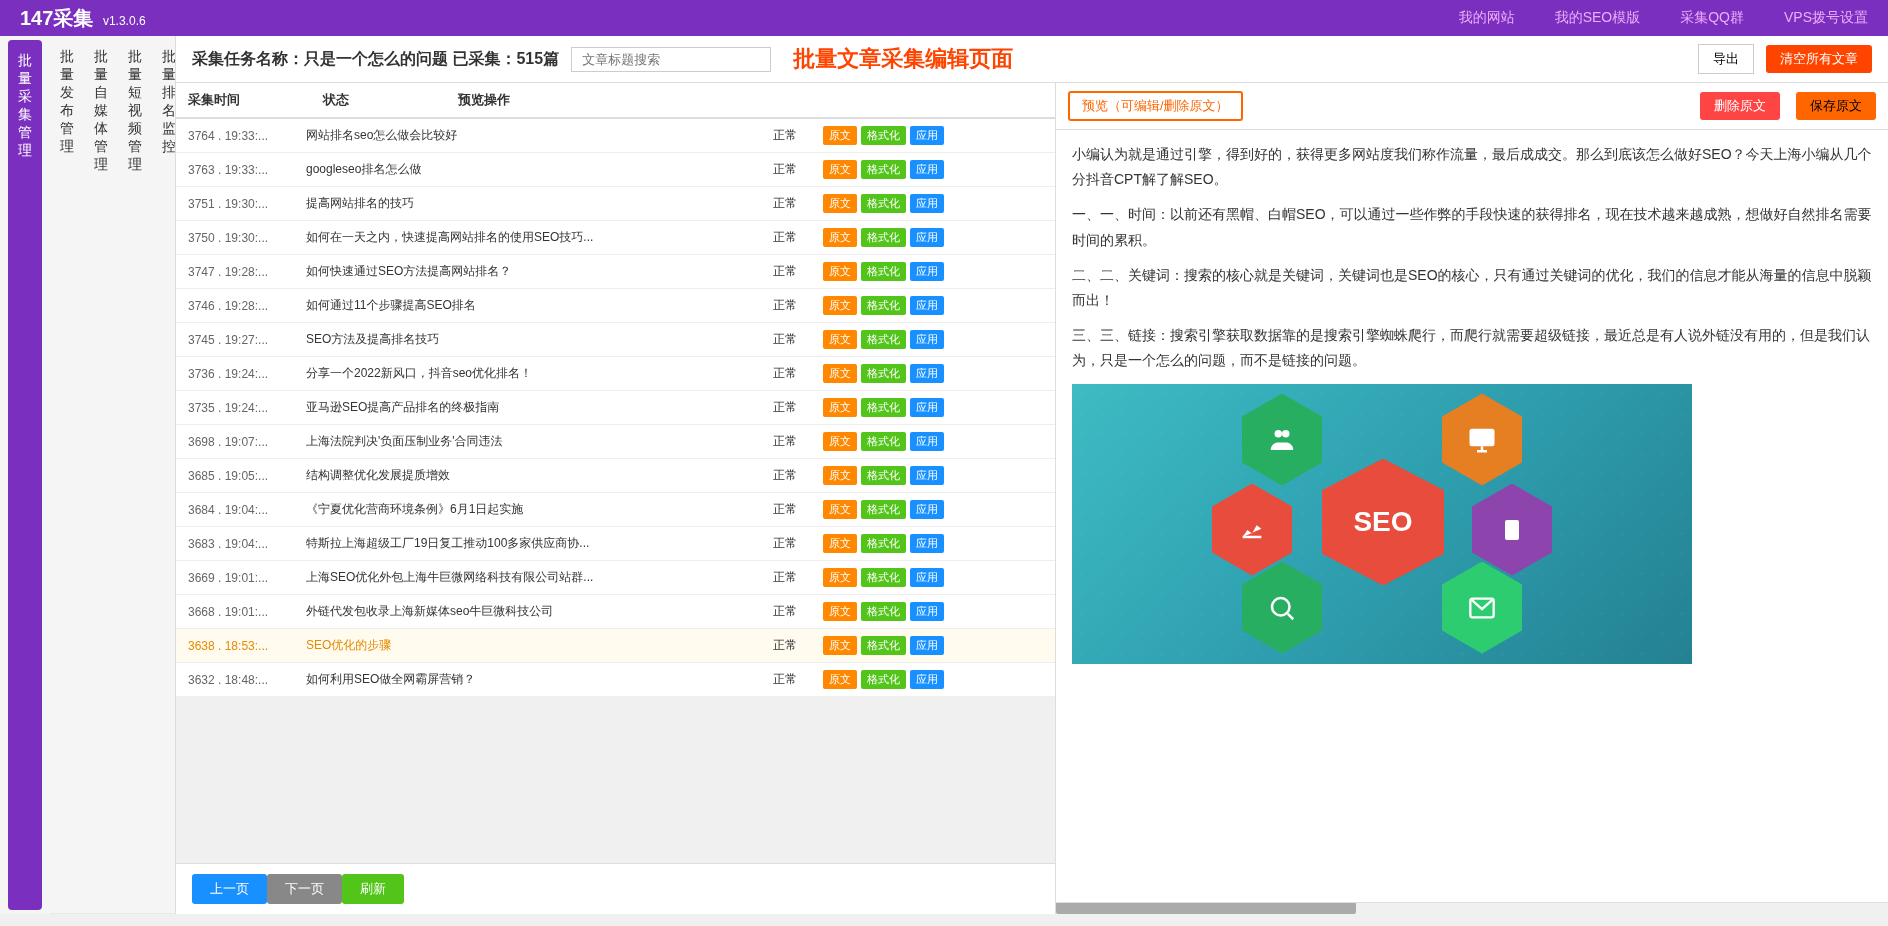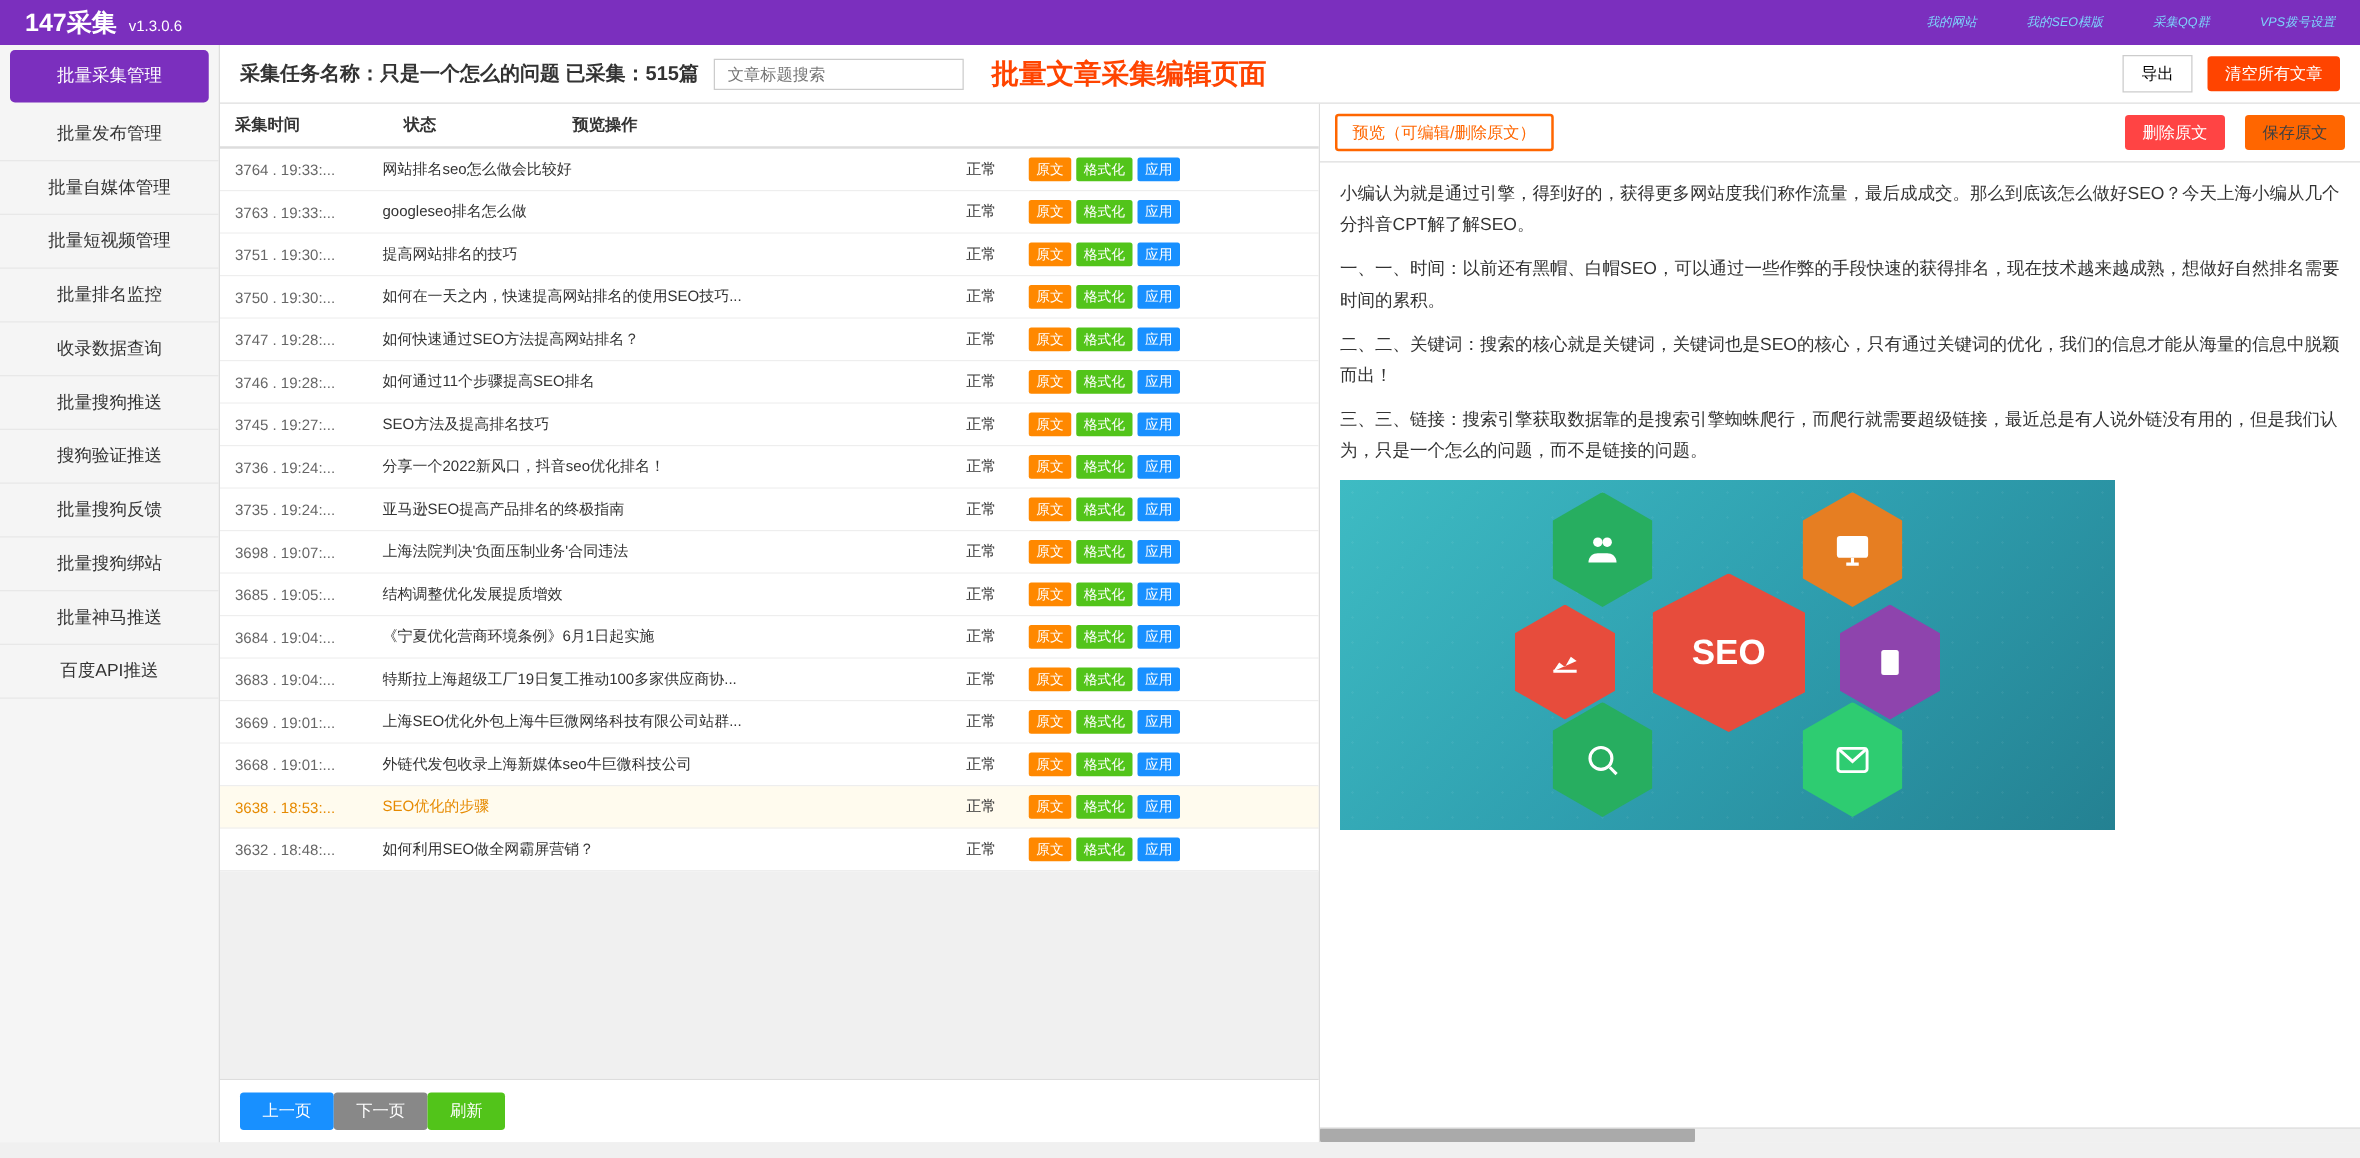--- a/index.html
+++ b/index.html
@@ -18,39 +18,38 @@
       font-size: 20px;
       font-weight: bold;
       color: white;
       margin-right: auto;
     }
     .header-nav {
       display: flex;
       gap: 40px;
     }
     .header-nav a {
-      color: #7dd3fc;
+      color: #f0abfc;
       text-decoration: none;
-      font-size: 10px;
-      font-style: italic;
+      font-size: 14px;
     }
 
     
     .layout {
       display: flex;
       height: calc(100vh - 48px);
     }
 
     
     .sidebar {
       width: 176px;
       background: #f5f5f5;
       border-right: 1px solid #ddd;
       display: flex;
-      flex-direction: column;
+      flex-direction: row;
       overflow-y: auto;
       flex-shrink: 0;
     }
     .sidebar-item {
       padding: 12px 10px;
       text-align: center;
       cursor: pointer;
       font-size: 14px;
       color: #333;
       border-bottom: 1px solid #e8e8e8;
@@ -170,21 +169,21 @@
       color: white;
       border: none;
       padding: 5px 14px;
       cursor: pointer;
       font-size: 13px;
       border-radius: 3px;
       margin-left: auto;
     }
     .btn-save-orig {
       background: #ff6600;
-      color: #404040;
+      color: #000000;
       border: none;
       padding: 5px 14px;
       cursor: pointer;
       font-size: 13px;
       border-radius: 3px;
     }
 
     
     .table-body {
       overflow-y: auto;

